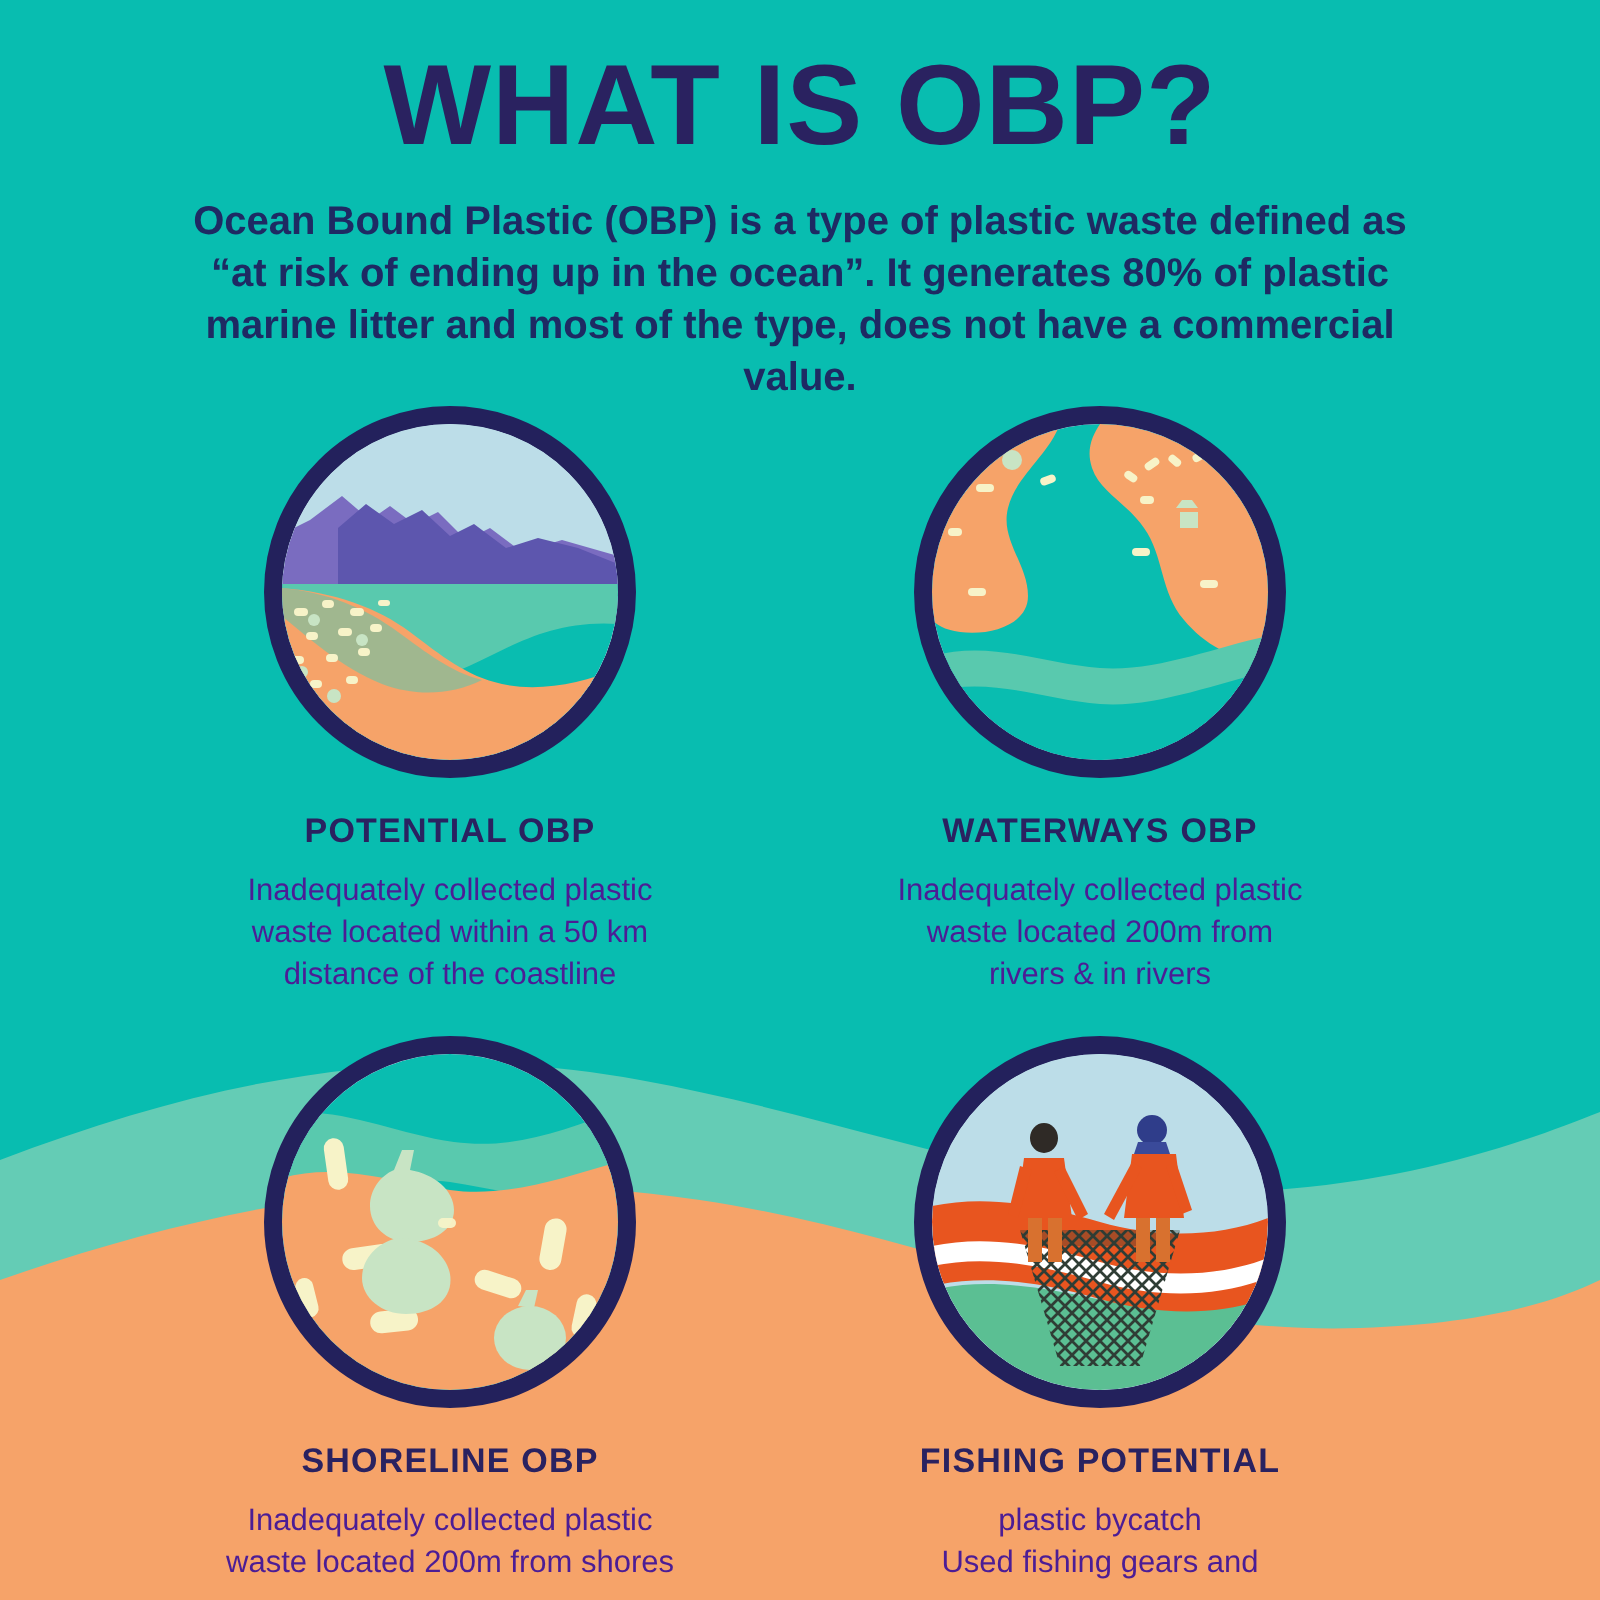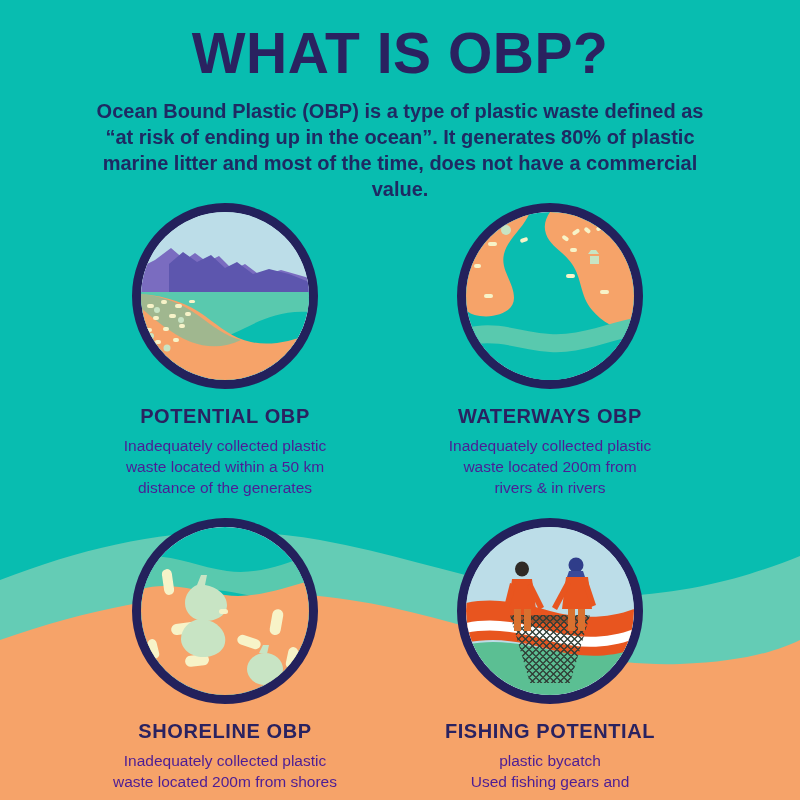--- a/index.html
+++ b/index.html
@@ -84,21 +84,21 @@
     border-radius: 50%;
     overflow: hidden;
     box-sizing: border-box;
     border: 9px solid #23215c;
     background: #bcdde8;
   }
   .circle svg { display: block; }
 
   .item-title {
     margin: 16px 0 0 0;
-    font-size: 20px;
+    font-size: 17px;
     line-height: 22px;
     font-weight: 700;
     letter-spacing: 0.6px;
     color: #2a2260;
   }
   .item-desc {
     margin: 8px auto 0 auto;
     width: 300px;
     font-size: 15.5px;
     line-height: 21px;
@@ -115,21 +115,21 @@
     <rect x="0" y="0" width="800" height="800" fill="#08bdb0"></rect>
     <path d="M0,580 C110,538 210,520 320,540 C430,560 520,600 620,596 C700,593 760,572 800,556 L800,800 L0,800 Z" fill="#64ccb5"></path>
     <path d="M0,640 C120,598 230,582 350,600 C470,618 560,668 680,664 C740,662 775,652 800,640 L800,800 L0,800 Z" fill="#f6a369"></path>
   </svg>
 
   <div class="header">
     <h1 class="title">WHAT IS OBP?</h1>
     <div class="subtitle">
       <div>Ocean Bound Plastic (OBP) is a type of plastic waste defined as</div>
       <div>“at risk of ending up in the ocean”. It generates 80% of plastic</div>
-      <div>marine litter and most of the time, does not have a commercial value.</div>
+      <div>marine litter and most of the type, does not have a commercial value.</div>
     </div>
   </div>
 
   <div class="items">
 
     <div class="item item-tl">
       <div class="circle-wrap">
         <div class="circle">
           <svg viewBox="0 0 168 168" width="168" height="168">
             <defs>
@@ -167,21 +167,21 @@
                 <circle cx="26" cy="136" r="3.5"></circle>
               </g>
             </g>
           </svg>
         </div>
       </div>
       <div class="item-title">POTENTIAL OBP</div>
       <div class="item-desc">
         <div>Inadequately collected plastic</div>
         <div>waste located within a 50 km</div>
-        <div>distance of the generates</div>
+        <div>distance of the coastline</div>
       </div>
     </div>
 
     <div class="item item-tr">
       <div class="circle-wrap">
         <div class="circle">
           <svg viewBox="0 0 168 168" width="168" height="168">
             <defs>
                 <clipPath id="clipB">
                   <circle cx="84" cy="84" r="84"></circle>

